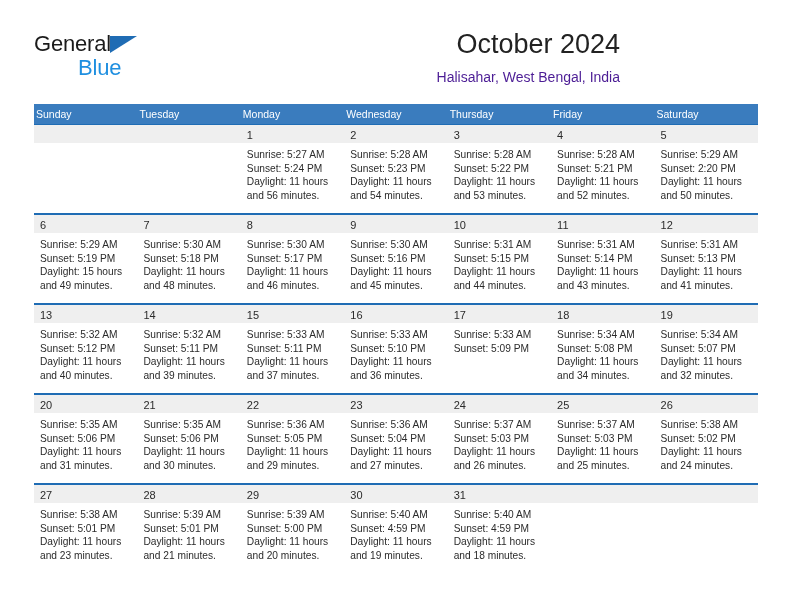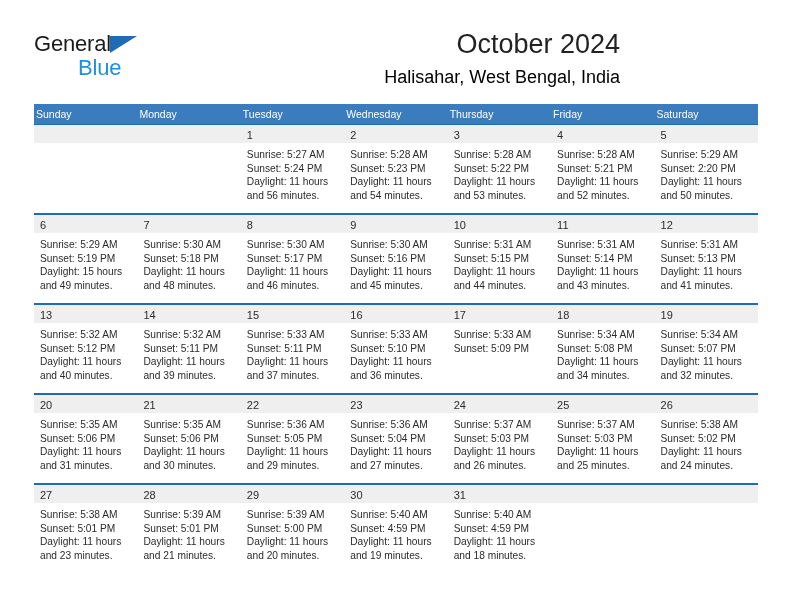--- a/index.html
+++ b/index.html
@@ -71,22 +71,22 @@
     top: 0;
     text-align: right;
   }
   .cal-title {
     font-size: 27px;
     color: #222222;
     line-height: 32px;
     white-space: nowrap;
   }
   .cal-subtitle {
-    font-size: 18px;
-    color: #000000;
+    font-size: 14px;
+    color: #4c1d95;
     line-height: 20px;
     margin-top: 7px;
     white-space: nowrap;
   }
 
   
   .calendar {
     position: absolute;
     left: 34px;
     top: 104px;
@@ -161,22 +161,22 @@
     <div class="title-block">
       <div class="cal-title">October 2024</div>
       <div class="cal-subtitle">Halisahar, West Bengal, India</div>
     </div>
 
   </div>
 
   <div class="calendar">
     <div class="dow-row">
         <div class="dow">Sunday</div>
+        <div class="dow">Tuesday</div>
         <div class="dow">Monday</div>
-        <div class="dow">Tuesday</div>
         <div class="dow">Wednesday</div>
         <div class="dow">Thursday</div>
         <div class="dow">Friday</div>
         <div class="dow">Saturday</div>
       </div>
     <div id="weeks-container">
         <div class="week">
           <div class="cell">
             <div class="cell-band"><span class="daynum"></span></div>
           </div>

